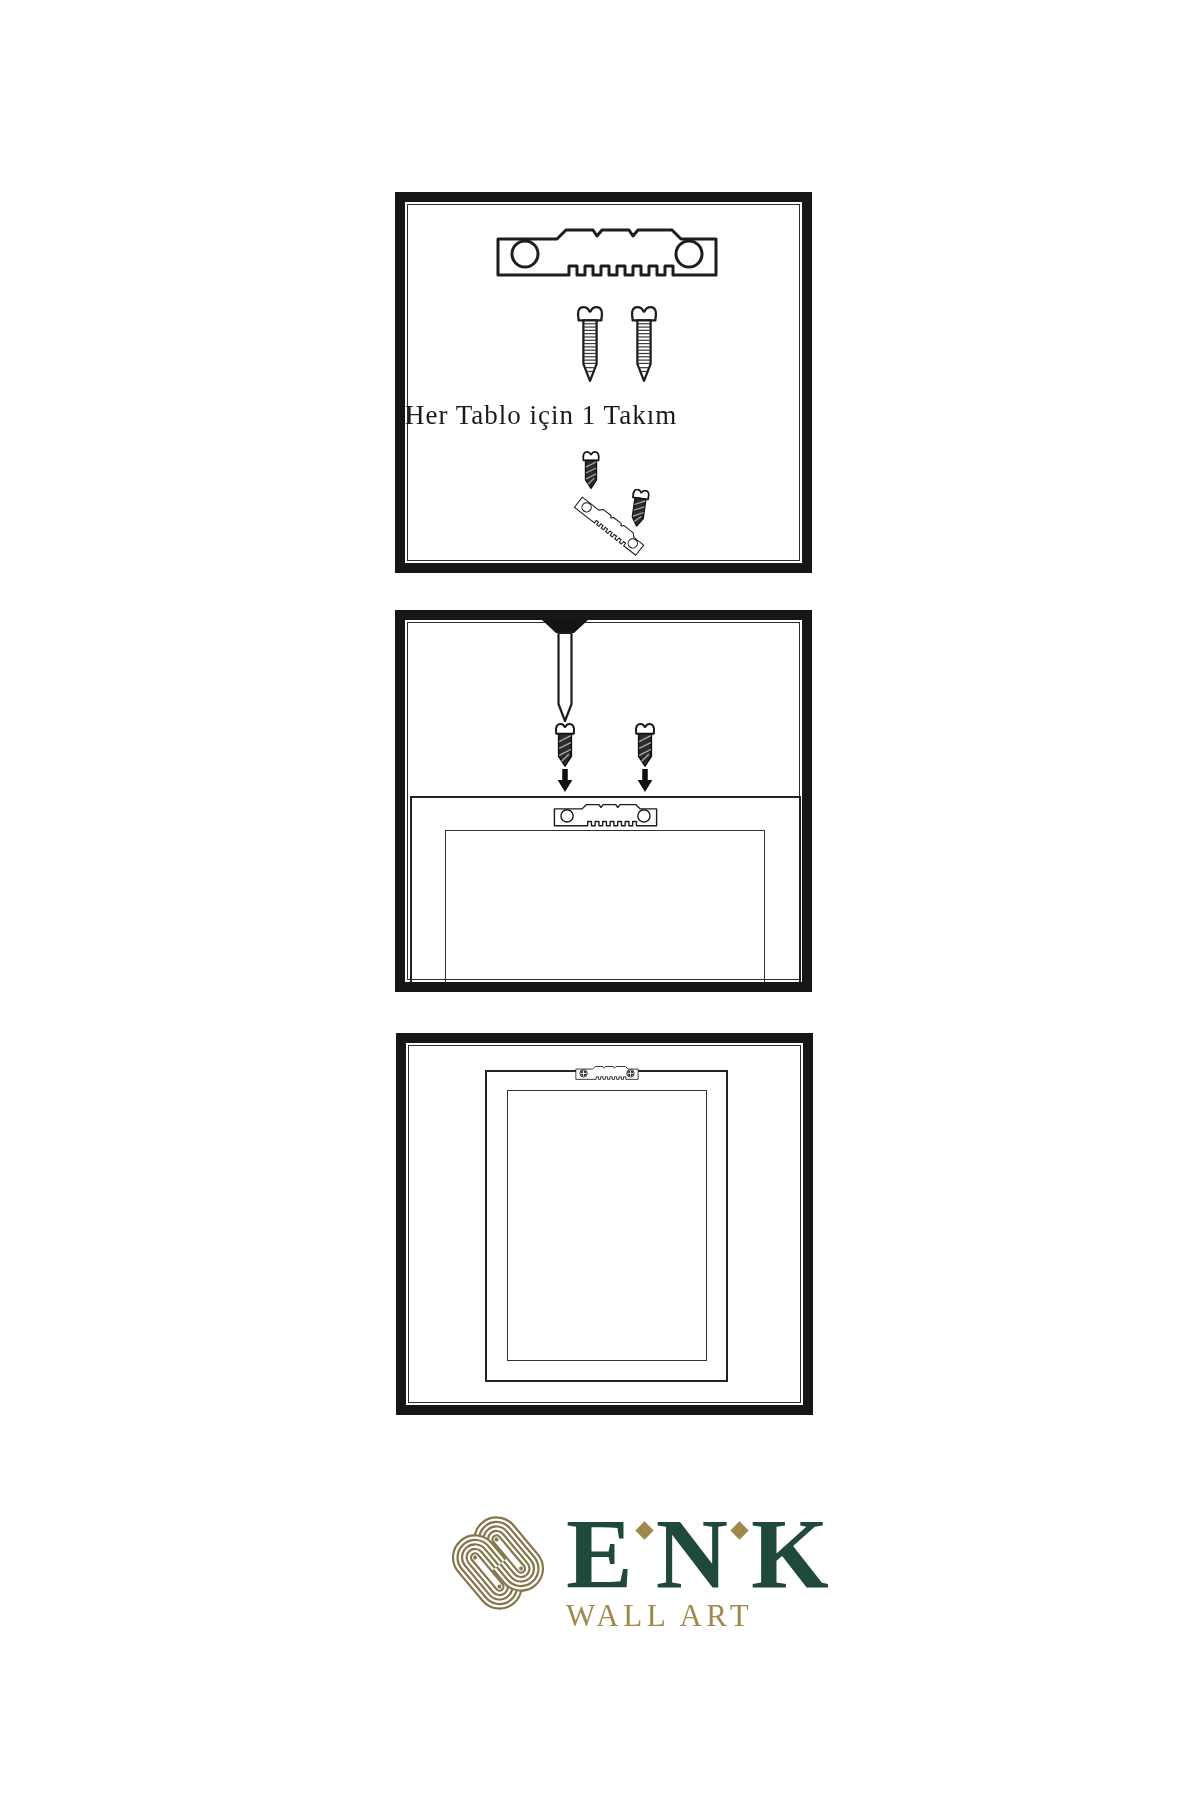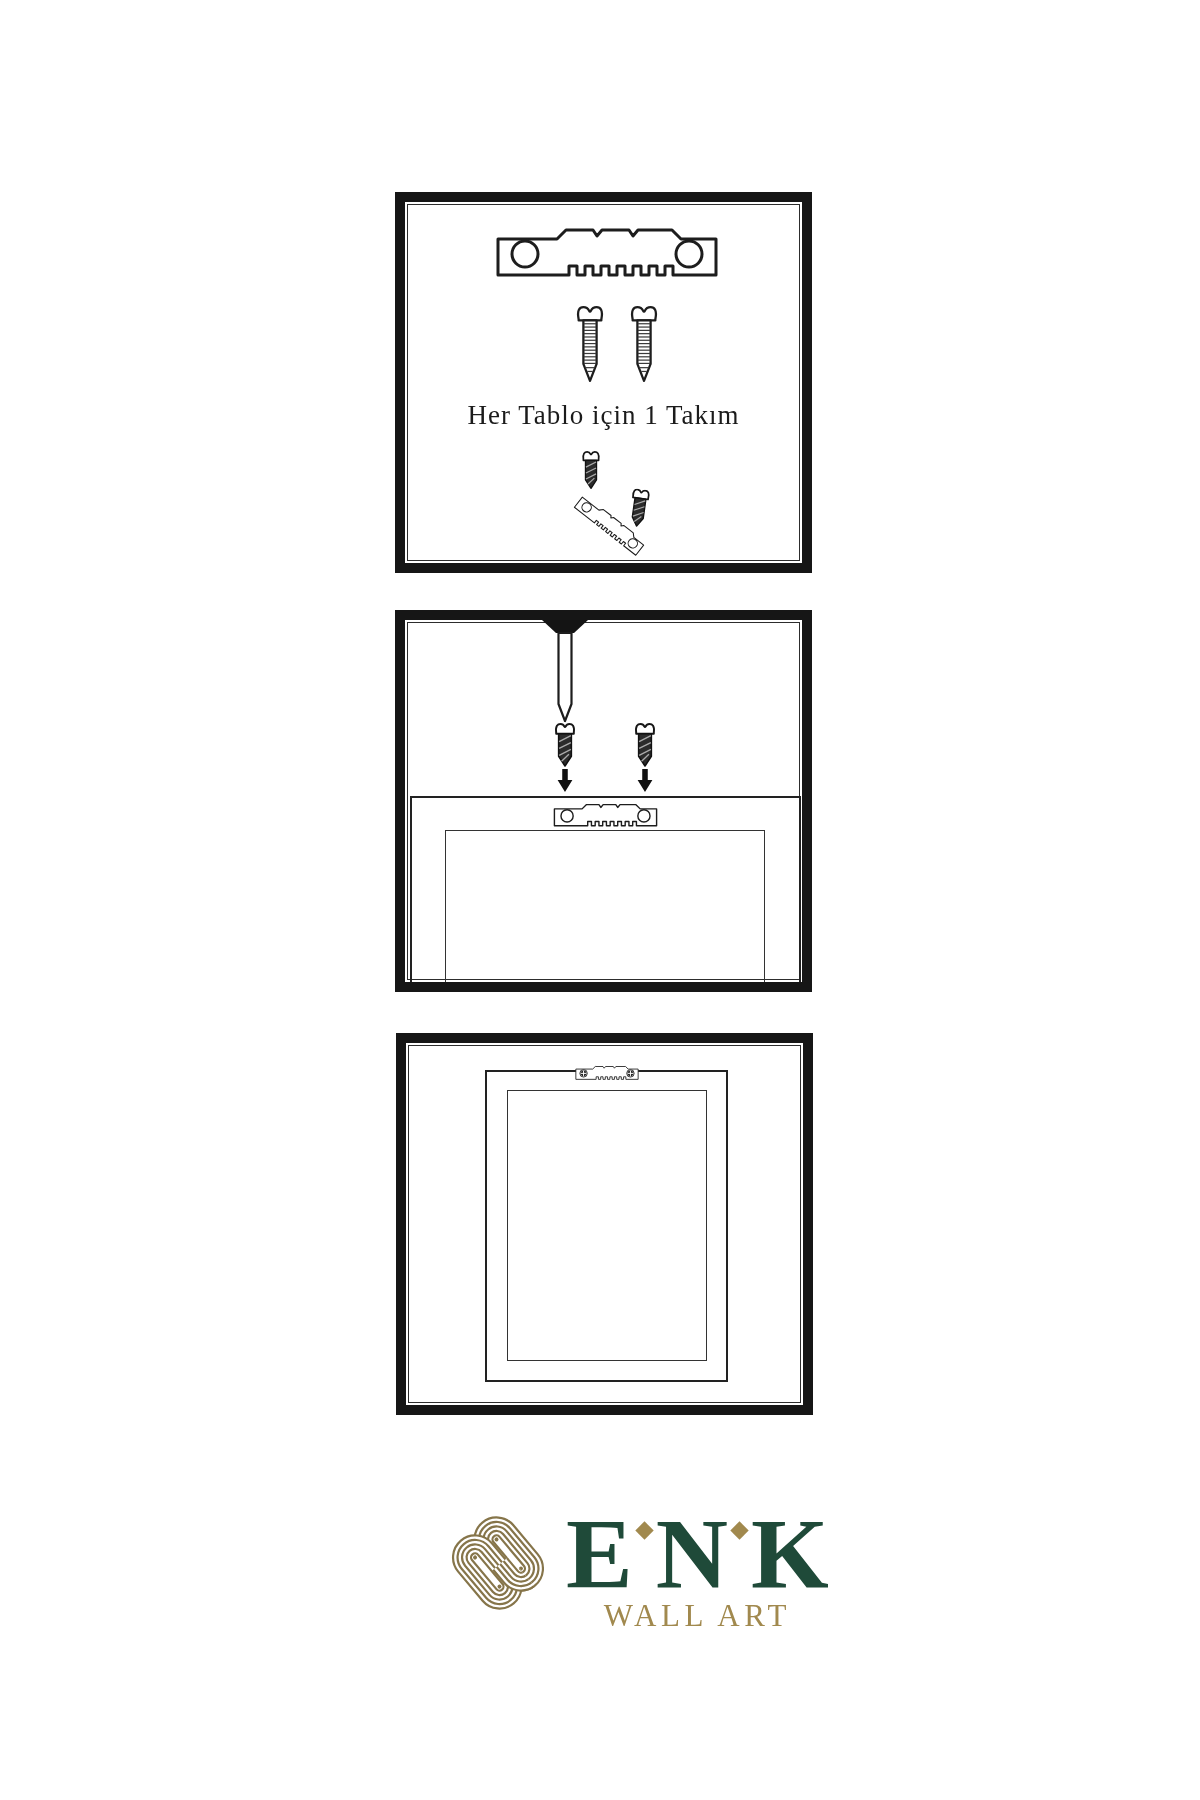--- a/index.html
+++ b/index.html
@@ -5,34 +5,34 @@
   html,body{margin:0;padding:0;background:#ffffff;}
   .canvas{position:relative;width:1200px;height:1800px;background:#ffffff;overflow:hidden;
           font-family:"Liberation Serif", serif;}
   .defs{position:absolute;width:0;height:0;overflow:hidden;}
   .panel{position:absolute;width:417px;background:#ffffff;border:10px solid #161616;box-sizing:border-box;}
   .panel::before{content:'';position:absolute;inset:2px;border:1.5px solid #2d2d2d;pointer-events:none;}
   #p1{left:395px;top:192px;height:381px;}
   #p2{left:395px;top:610px;height:382px;overflow:hidden;}
   #p3{left:396px;top:1033px;height:382px;overflow:hidden;}
   .abs{position:absolute;}
-  .caption{position:absolute;left:0;right:0;top:198px;text-align:center;
+  .caption{position:absolute;left:0;right:0;top:198px;
            font-family:"Liberation Serif", serif;font-size:27px;font-weight:normal;
            letter-spacing:1px;color:#1b1b1b;white-space:nowrap;}
   .frame-outer{position:absolute;border:2px solid #222;background:transparent;box-sizing:border-box;}
   .frame-inner{position:absolute;border:1.5px solid #333;box-sizing:border-box;}
   
   .knot{position:absolute;left:442px;top:1502px;}
   .logotext{position:absolute;left:566px;top:1504px;}
   .brandrow{display:flex;align-items:flex-start;color:var(--brand-green,#1f4a39);
             font-family:"Liberation Serif", serif;font-weight:bold;font-size:100px;line-height:1;}
   .dia{width:13px;height:13px;background:var(--brand-gold,#a1894e);transform:rotate(45deg);
        margin:20px 5px 0 5px;flex:0 0 auto;}
   .subtitle{margin-top:-6px;font-family:"Liberation Serif", serif;font-weight:normal;
-            font-size:31px;letter-spacing:4.5px;color:var(--brand-gold,#a1894e);white-space:nowrap;text-align:center;}
+            font-size:31px;letter-spacing:4.5px;color:var(--brand-gold,#a1894e);white-space:nowrap;}
 </style>
 </head>
 <body>
 
 <div class="canvas">
 
   <svg class="defs" aria-hidden="true">
     <defs>
       <symbol id="sym-hanger" viewBox="0 0 224 56">
         <path d="M3,16 L62,16 L71,7 L98,7 L102,13 L107,7 L134,7 L138,13 L143,7 L177,7 L186,16 L221,16

